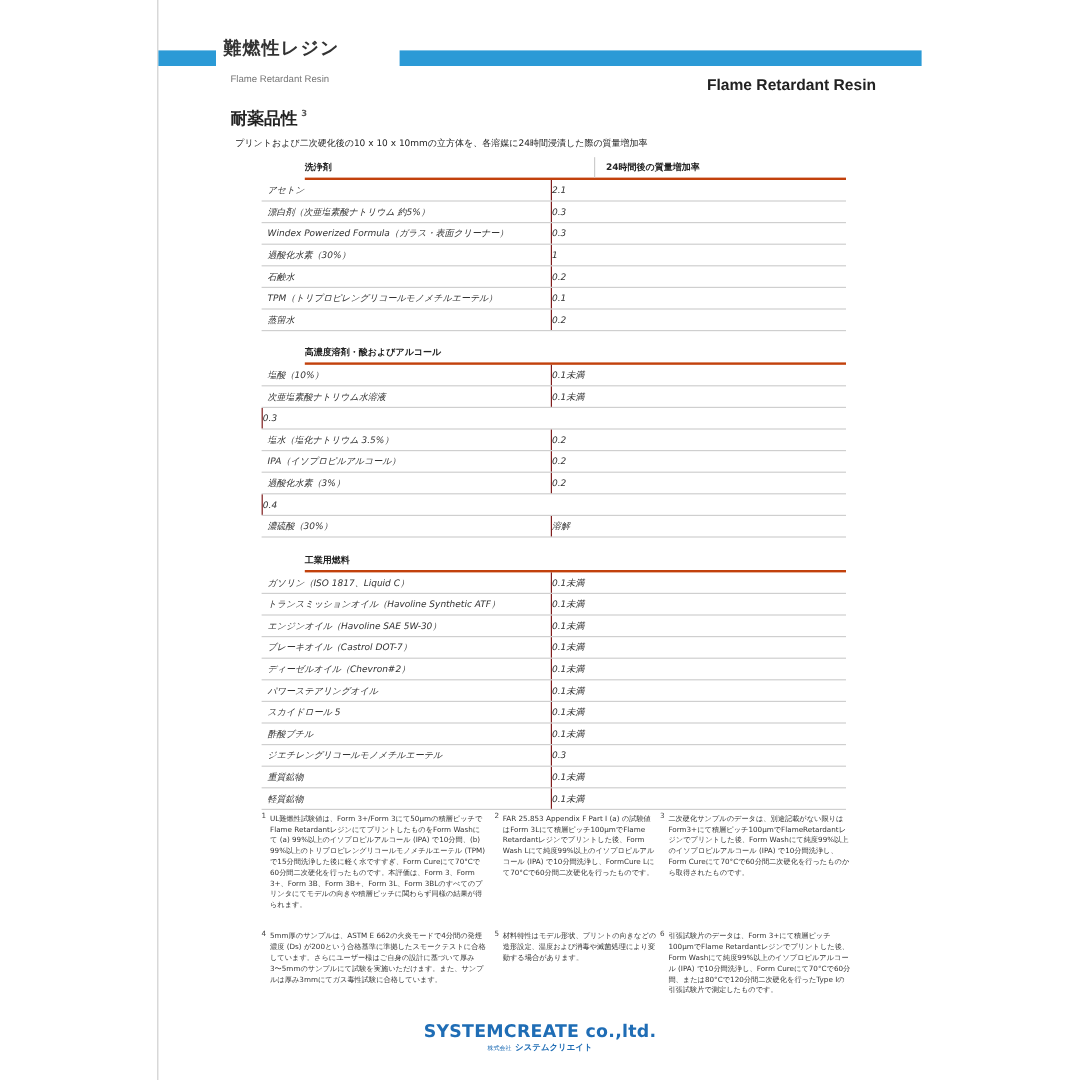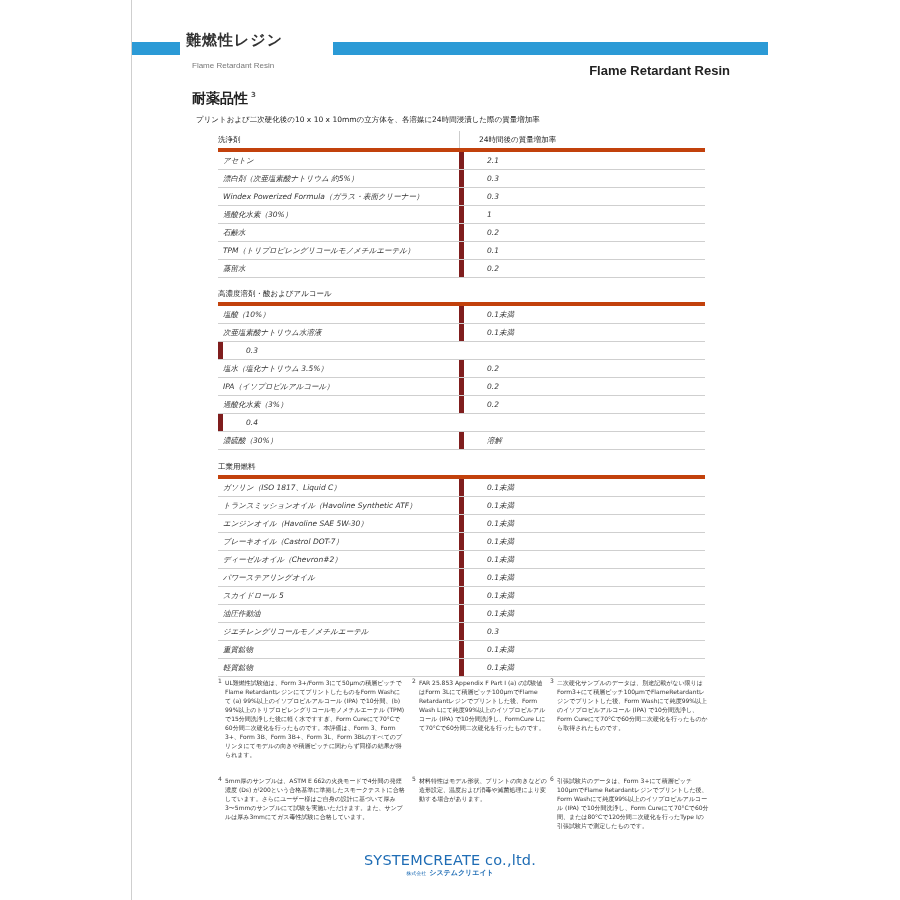--- a/index.html
+++ b/index.html
@@ -91,38 +91,39 @@
   }
   .tbl {
     position: absolute;
     left: 218px;
     width: 487px;
   }
   .tbl .group-head {
     height: 17px;
     line-height: 17px;
     font-size: 7.5px;
-    font-weight: normal;
-    color: #222;
-    border-bottom: 4px solid #c2410c;
+    font-weight: bold;
+    color: #222;
+    border-bottom: 2px solid #c2410c;
     display: flex;
+    margin-left: 36px;
   }
   .tbl .group-head .c1 { width: 241px; }
-  .tbl .group-head .c2 { flex: 1; padding-left: 19px; border-left: 1px solid #ccc; }
+  .tbl .group-head .c2 { flex: 1; padding-left: 9px; border-left: 1px solid #ccc; }
   .tbl .row {
     display: flex;
     height: 17px;
     line-height: 17px;
     font-size: 7.5px;
     color: #333;
     border-bottom: 1px solid #cfcfcf;
     font-style: italic;
   }
   .tbl .row .c1 { width: 241px; padding-left: 5px; box-sizing: border-box; white-space: nowrap; overflow: hidden; }
-  .tbl .row .c2 { flex: 1; padding-left: 23px; border-left: 5px solid #7f1d1d; }
+  .tbl .row .c2 { flex: 1; padding-left: 0; border-left: 1px solid #7f1d1d; }
 
   .footnotes {
     position: absolute;
     left: 218px;
     width: 490px;
     font-size: 6px;
     line-height: 9px;
     color: #333;
   }
   .fn {
@@ -137,21 +138,21 @@
     color: #444;
   }
   .logo {
     position: absolute;
     left: 0;
     width: 900px;
     text-align: center;
   }
   .logo-main {
     font-family: "DejaVu Sans", sans-serif;
-    font-weight: normal;
+    font-weight: bold;
     font-size: 14.5px;
     color: #1f6db5;
     letter-spacing: 0.2px;
   }
   .logo-sub {
     font-size: 7px;
     font-weight: bold;
     color: #1f6db5;
     margin-top: 0px;
   }
@@ -270,21 +271,21 @@
     </div>
   <div class="row">
       <span class="c1">パワーステアリングオイル</span>
       <span class="c2">0.1未満</span>
     </div>
   <div class="row">
       <span class="c1">スカイドロール 5</span>
       <span class="c2">0.1未満</span>
     </div>
   <div class="row">
-      <span class="c1">油圧作動油</span>
+      <span class="c1">酢酸ブチル</span>
       <span class="c2">0.1未満</span>
     </div>
   <div class="row">
       <span class="c1">ジエチレングリコールモノメチルエーテル</span>
       <span class="c2">0.3</span>
     </div>
   <div class="row">
       <span class="c1">重質鉱物</span>
       <span class="c2">0.1未満</span>
     </div>

